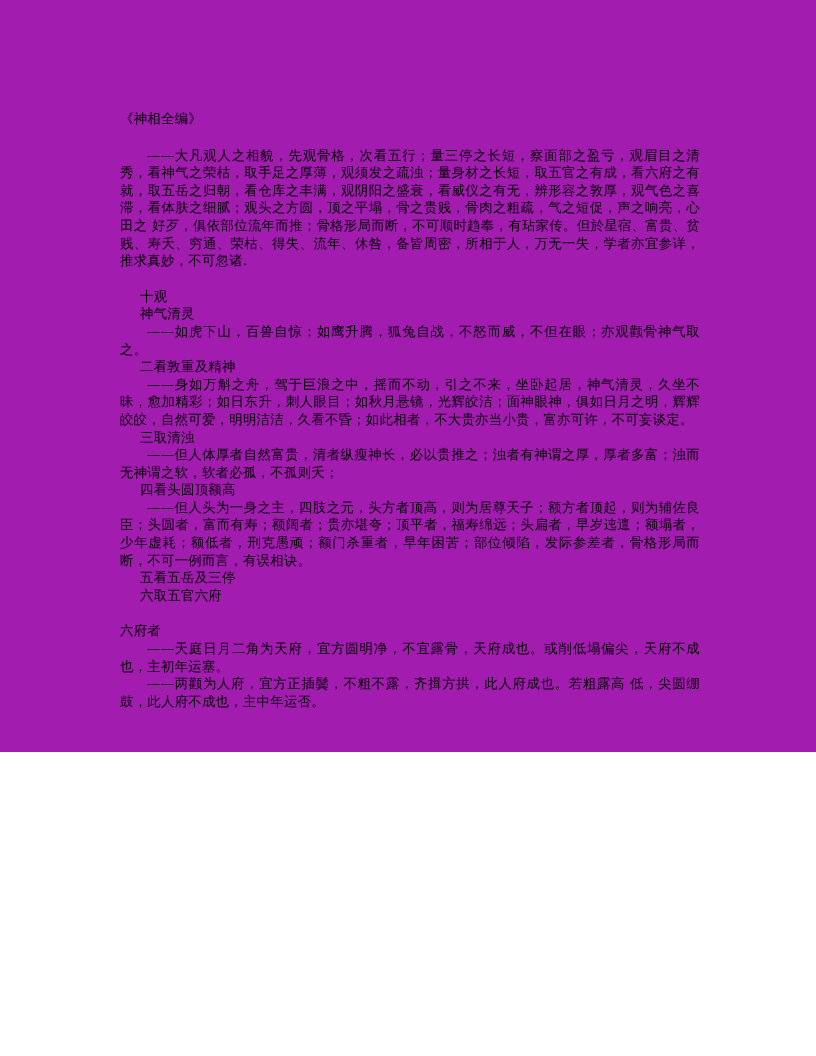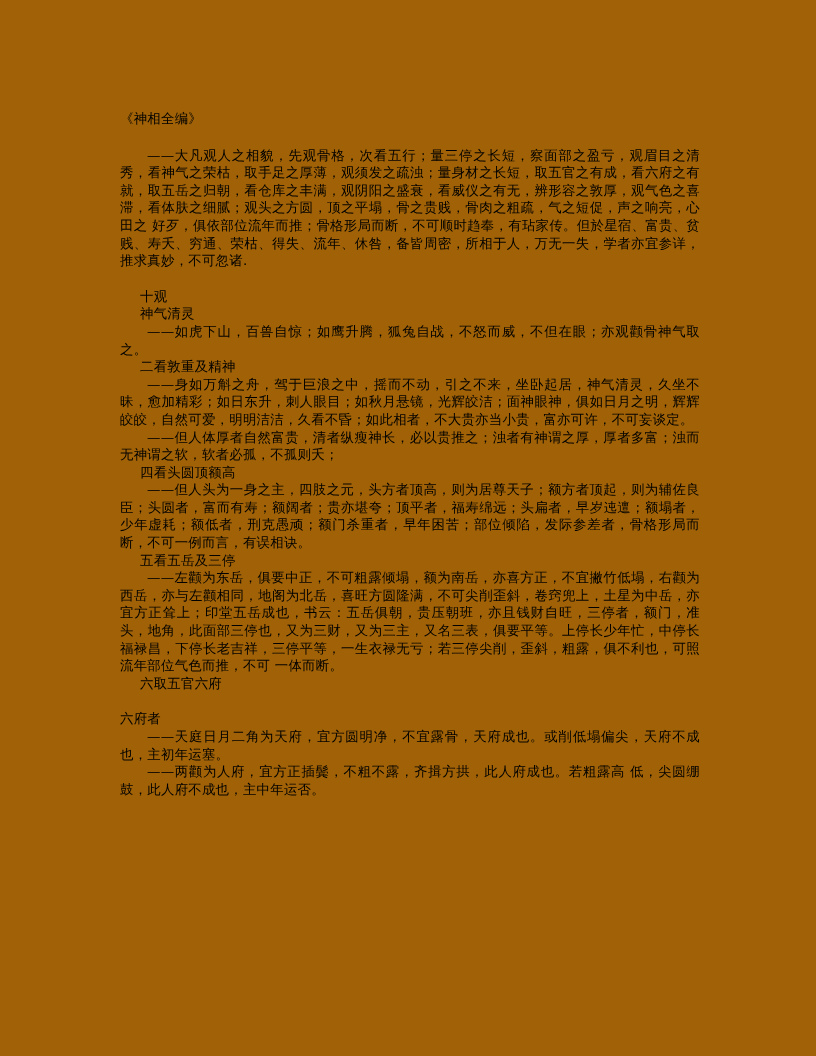--- a/index.html
+++ b/index.html
@@ -11,24 +11,24 @@
   body {
     width: 816px;
     height: 1056px;
     font-family: "DejaVu Serif", "Liberation Serif", serif;
     color: #000000;
     -webkit-font-smoothing: antialiased;
   }
   .page {
     position: relative;
     width: 816px;
-    height: 1056px;
+    height: 752px;
     box-sizing: border-box;
     padding: 110px 116px 16px 120px;
-    background: #a16207;
+    background: #a21caf;
   }
   .doc-body {
     width: 580px;
   }
   .para {
     font-size: 13.4px;
     line-height: 17.6px;
     text-align: justify;
     text-justify: inter-ideograph;
     margin: 0;
@@ -68,30 +68,30 @@
     <div class="para p-hang-head">十观</div>
 
     <div class="para p-hang-head">神气清灵</div>
 
     <div class="para p-hang">——如虎下山，百兽自惊；如鹰升腾，狐兔自战，不怒而威，不但在眼；亦观颧骨神气取之。</div>
 
     <div class="para p-hang-head">二看敦重及精神</div>
 
     <div class="para p-hang">——身如万斛之舟，驾于巨浪之中，摇而不动，引之不来，坐卧起居，神气清灵，久坐不昧，愈加精彩；如日东升，刺人眼目；如秋月悬镜，光辉皎洁；面神眼神，俱如日月之明，辉辉皎皎，自然可爱，明明洁洁，久看不昏；如此相者，不大贵亦当小贵，富亦可许，不可妄谈定。</div>
 
+    <div class="para p-hang-head">三取清浊</div>
 
     <div class="para p-hang">——但人体厚者自然富贵，清者纵瘦神长，必以贵推之；浊者有神谓之厚，厚者多富；浊而无神谓之软，软者必孤，不孤则夭；</div>
 
     <div class="para p-hang-head">四看头圆顶额高</div>
 
     <div class="para p-hang">——但人头为一身之主，四肢之元，头方者顶高，则为居尊天子；额方者顶起，则为辅佐良臣；头圆者，富而有寿；额阔者；贵亦堪夸；顶平者，福寿绵远；头扁者，早岁迍邅；额塌者，少年虚耗；额低者，刑克愚顽；额门杀重者，早年困苦；部位倾陷，发际参差者，骨格形局而断，不可一例而言，有误相诀。</div>
 
     <div class="para p-hang-head">五看五岳及三停</div>
 
-    <div class="para p-hang">——左颧为东岳，俱要中正，不可粗露倾塌，额为南岳，亦喜方正，不宜撇竹低塌，右颧为西岳，亦与左颧相同，地阁为北岳，喜旺方圆隆满，不可尖削歪斜，卷窍兜上，土星为中岳，亦宜方正耸上；印堂五岳成也，书云：五岳俱朝，贵压朝班，亦且钱财自旺，三停者，额门，准头，地角，此面部三停也，又为三财，又为三主，又名三表，俱要平等。上停长少年忙，中停长福禄昌，下停长老吉祥，三停平等，一生衣禄无亏；若三停尖削，歪斜，粗露，俱不利也，可照流年部位气色而推，不可 一体而断。</div>
 
     <div class="para p-hang-head">六取五官六府</div>
 
     <div class="gap-md"></div>
 
     <div class="para ind-0">六府者</div>
 
     <div class="para p-hang">——天庭日月二角为天府，宜方圆明净，不宜露骨，天府成也。或削低塌偏尖，天府不成也，主初年运塞。</div>
 
     <div class="para p-hang">——两颧为人府，宜方正插鬓，不粗不露，齐揖方拱，此人府成也。若粗露高 低，尖圆绷鼓，此人府不成也，主中年运否。</div>

